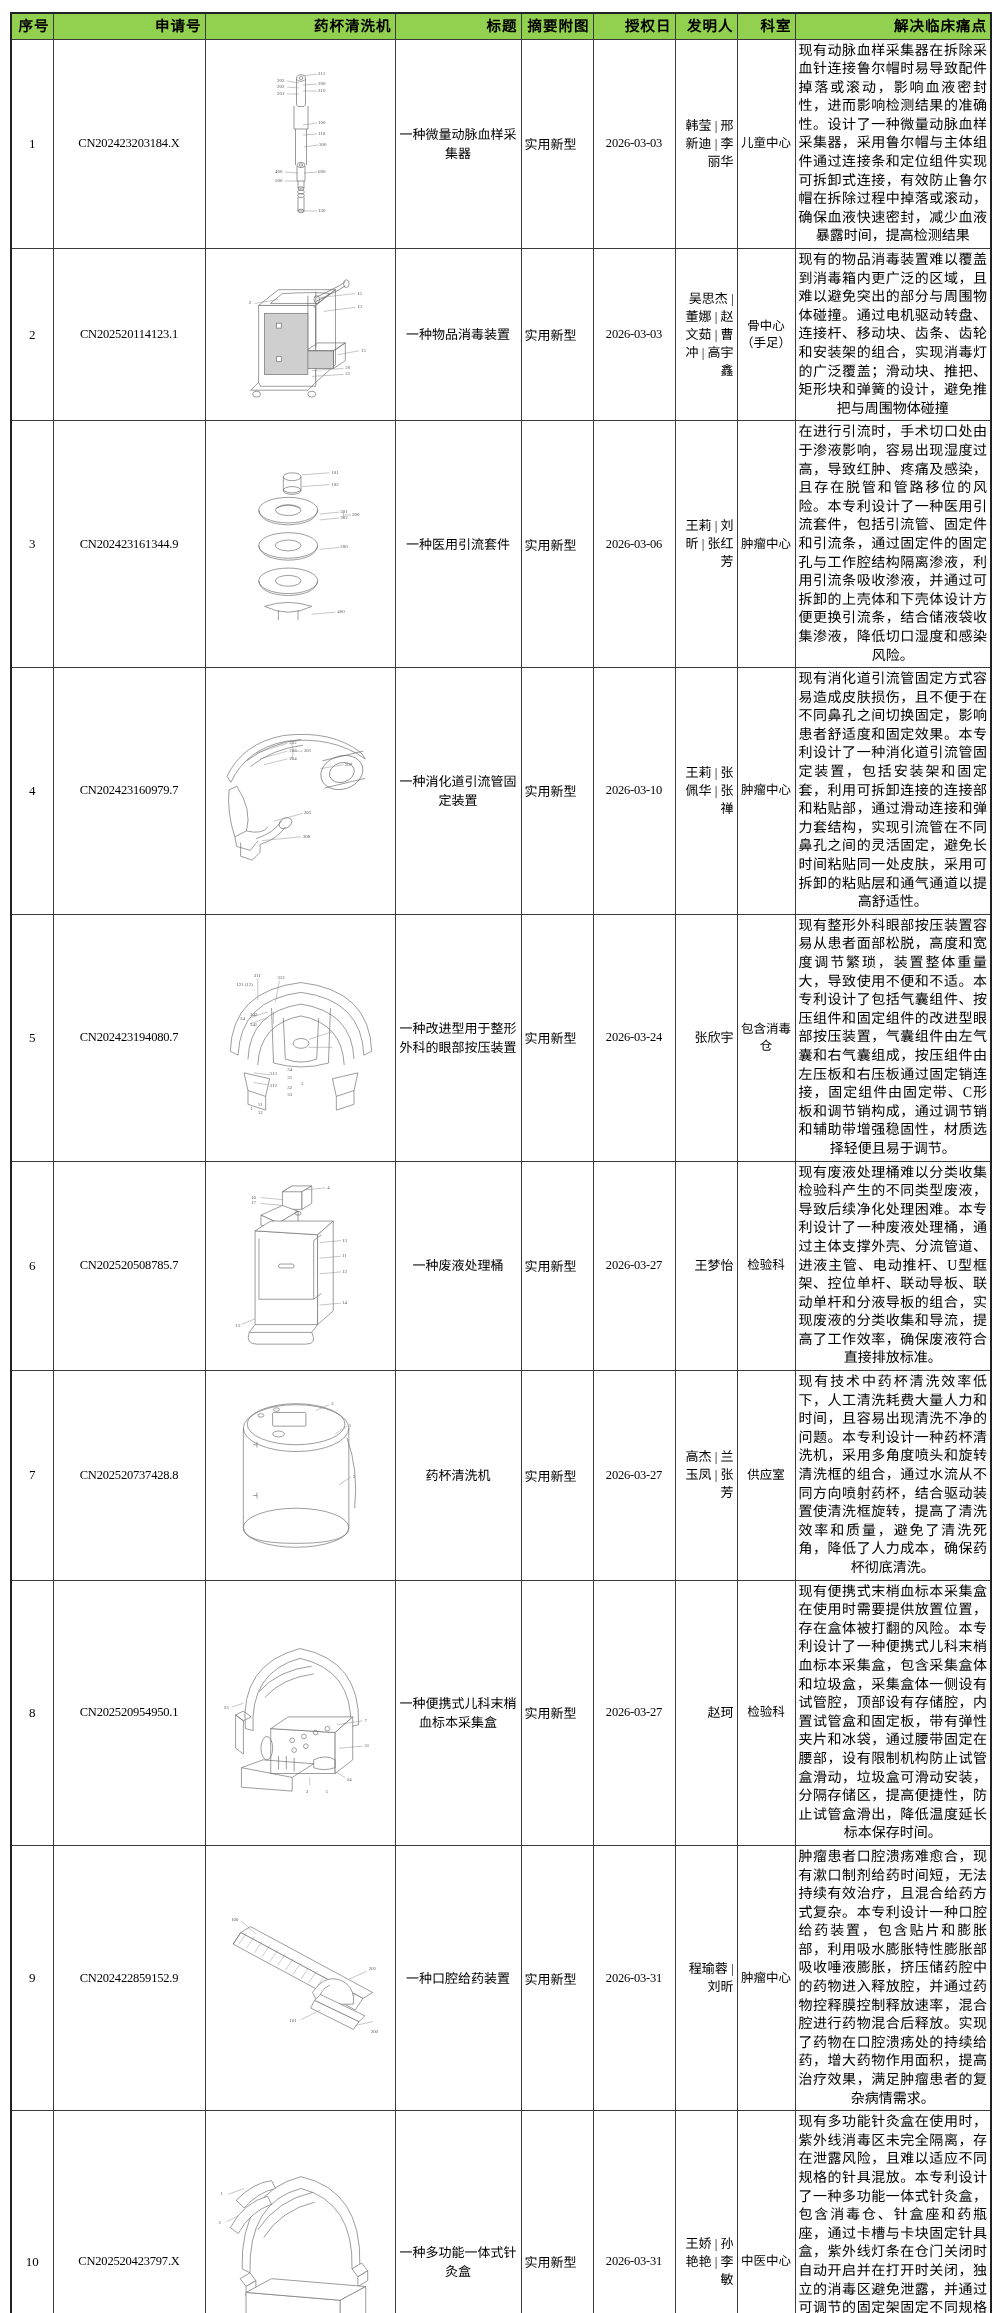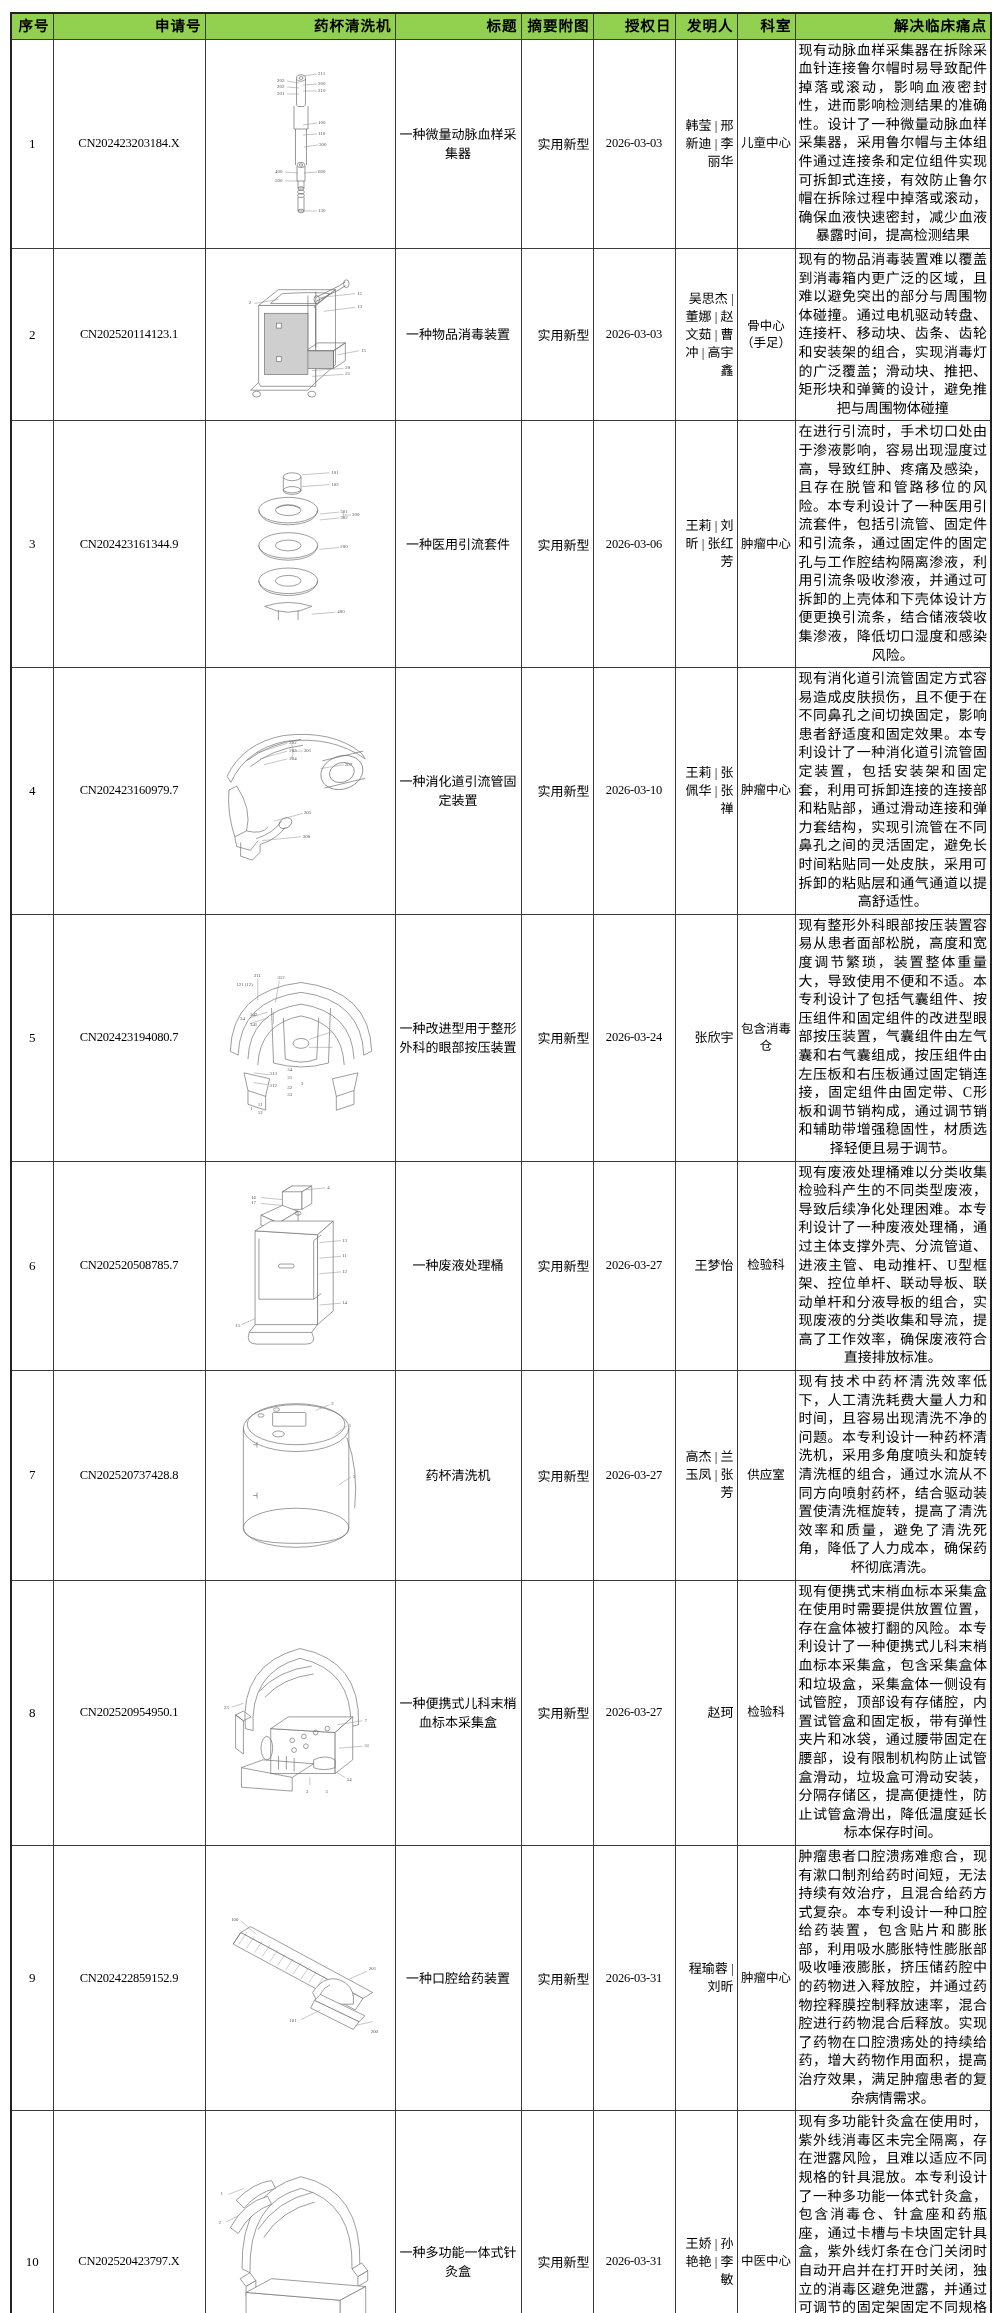--- a/index.html
+++ b/index.html
@@ -66,21 +66,21 @@
   td.figure {
     text-align: center;
     padding: 4px 2px;
   }
   td.title {
     text-align: center;
     font-size: 13px;
     line-height: 19px;
   }
   td.ptype {
-    text-align: right;
+    text-align: left;
     font-size: 13px;
   }
   td.gdate {
     text-align: center;
     font-size: 12.5px;
     letter-spacing: -0.2px;
     margin-top: 46px;
   }
   td.inventor {
     text-align: right;

